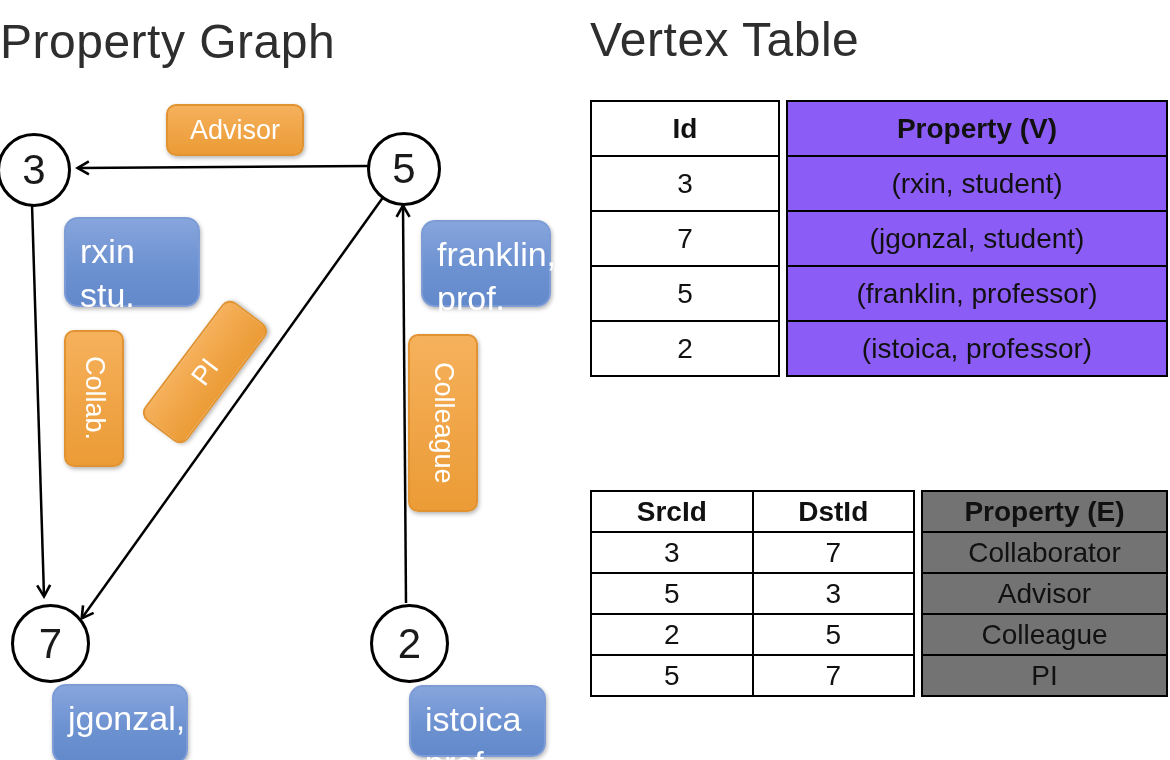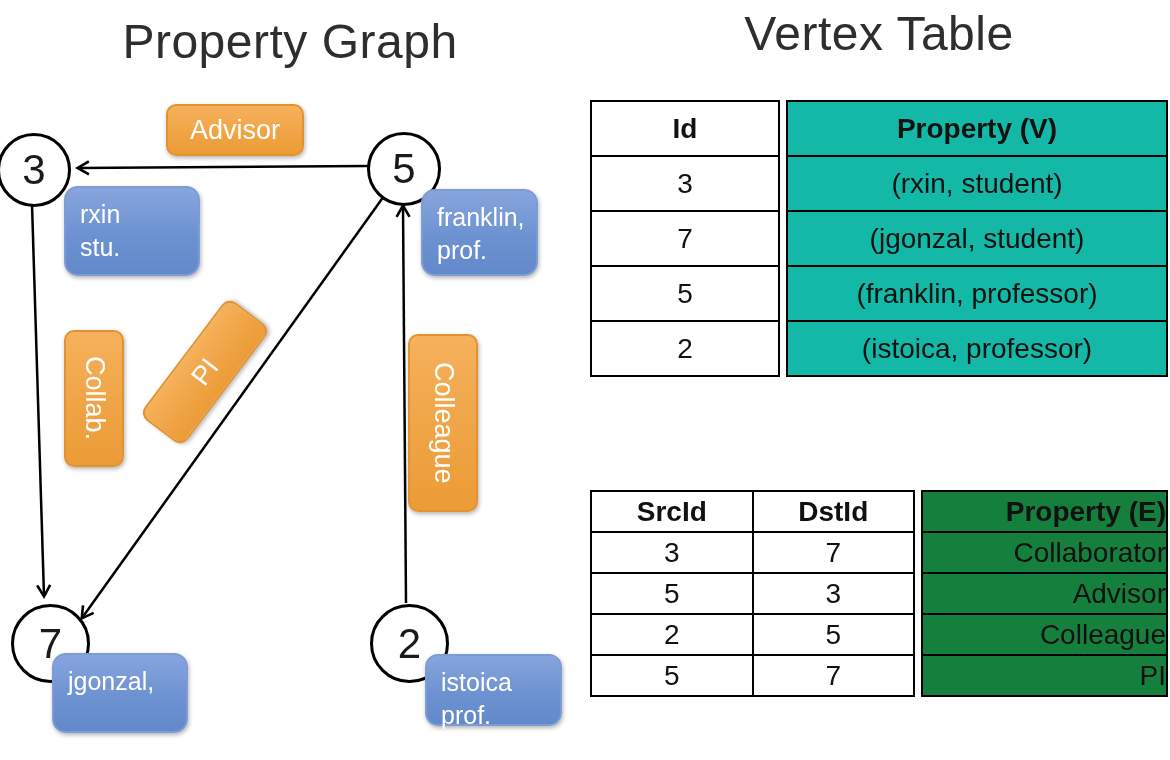--- a/index.html
+++ b/index.html
@@ -2,25 +2,25 @@
 <html><head>
 <meta charset="utf-8">
 <style>
   html,body { margin:0; padding:0; background:#fff; }
   .canvas {
     position:relative; width:1170px; height:760px;
     background:#fff; overflow:hidden;
     font-family:"Liberation Sans", sans-serif;
   }
   .title {
-    position:absolute; text-align:center; color:#2e2e2e;
+    position:absolute; color:#2e2e2e;
     font-size:48px; line-height:1.15; letter-spacing:0.5px;
   }
   .graph-title { left:0; top:14px; width:580px; }
-  .vt-title    { left:590px; top:6px; width:578px; }
+  .vt-title    { left:590px; top:12px; width:578px; }
   .et-title    { left:590px; top:402px; width:578px; }
 
   
   svg.edges { position:absolute; left:0; top:0; width:580px; height:760px; }
   .edge { stroke:#000; stroke-width:2.5; }
 
   .vertex-circle {
     position:absolute; background:#fff; border:3px solid #000; border-radius:50%;
     display:flex; align-items:center; justify-content:center;
     font-size:42px; color:#1a1a1a; z-index:2;
@@ -28,27 +28,27 @@
   .c3 { left:-3px;  top:133px; width:68px; height:68px; }
   .c5 { left:367px; top:132px; width:68px; height:68px; }
   .c7 { left:11px;  top:604px; width:73px; height:73px; }
   .c2 { left:370px; top:604px; width:73px; height:73px; }
 
   .prop-box {
     position:absolute; z-index:3; border-radius:14px;
     background:linear-gradient(180deg,#87a5dd 0%,#6d92d1 55%,#6289cb 100%);
     border:2px solid #7d9cd6;
     box-shadow:1px 2px 4px rgba(0,0,0,0.3);
-    color:#fff; font-size:25px; line-height:1.3;
-    padding:10px 0 0 14px; box-sizing:border-box;
+    color:#fff; font-size:34px; line-height:1.3;
+    padding:10px 0 0 14px; box-sizing:border-box;margin-top:31px;
   }
   .b3 { left:64px;  top:186px; width:136px; height:90px; }
-  .b5 { left:421px; top:189px; width:117px; height:87px; }
+  .b5 { left:421px; top:189px; width:130px; height:87px; }
   .b7 { left:52px;  top:653px; width:136px; height:80px; }
-  .b2 { left:425px; top:654px; width:137px; height:72px;border-radius:13px; }
+  .b2 { left:409px; top:654px; width:137px; height:72px; }
   .prop-box .line { display:block; }
 
   .edge-label {
     position:absolute; z-index:4; border-radius:10px;
     background:linear-gradient(180deg,#f6b15c 0%,#efa344 60%,#ec9c36 100%);
     border:2px solid #e09330;
     box-shadow:1px 2px 4px rgba(0,0,0,0.3);
     color:#fff; font-size:27px;
     display:flex; align-items:center; justify-content:center;
     box-sizing:border-box;
@@ -67,25 +67,25 @@
   table.tbl th, table.tbl td {
     border:2px solid #000; text-align:center; vertical-align:middle;
     font-size:28px; color:#111; padding:0; overflow:hidden;
   }
   table.tbl th { font-weight:bold; }
   .vt-wrap tr { height:55px; }
   .et-wrap tr { height:41px; }
 
   table.vt-id   { width:190px;border-radius:19px; }
   table.vt-prop { width:382px; }
-  table.vt-prop th, table.vt-prop td { background:#14b8a6; }
+  table.vt-prop th, table.vt-prop td { background:#8b5cf6; }
 
   table.et-srcdst { width:325px; }
   table.et-prop   { width:247px; }
-  table.et-prop th, table.et-prop td { background:#15803d;text-align:right; }
+  table.et-prop th, table.et-prop td { background:#737373; }
 </style>
 </head>
 <body>
 
 <div class="canvas">
 
   <div class="title graph-title">Property Graph</div>
   <div class="title vt-title">Vertex Table</div>
 
   <svg class="edges" viewBox="0 0 580 760">

